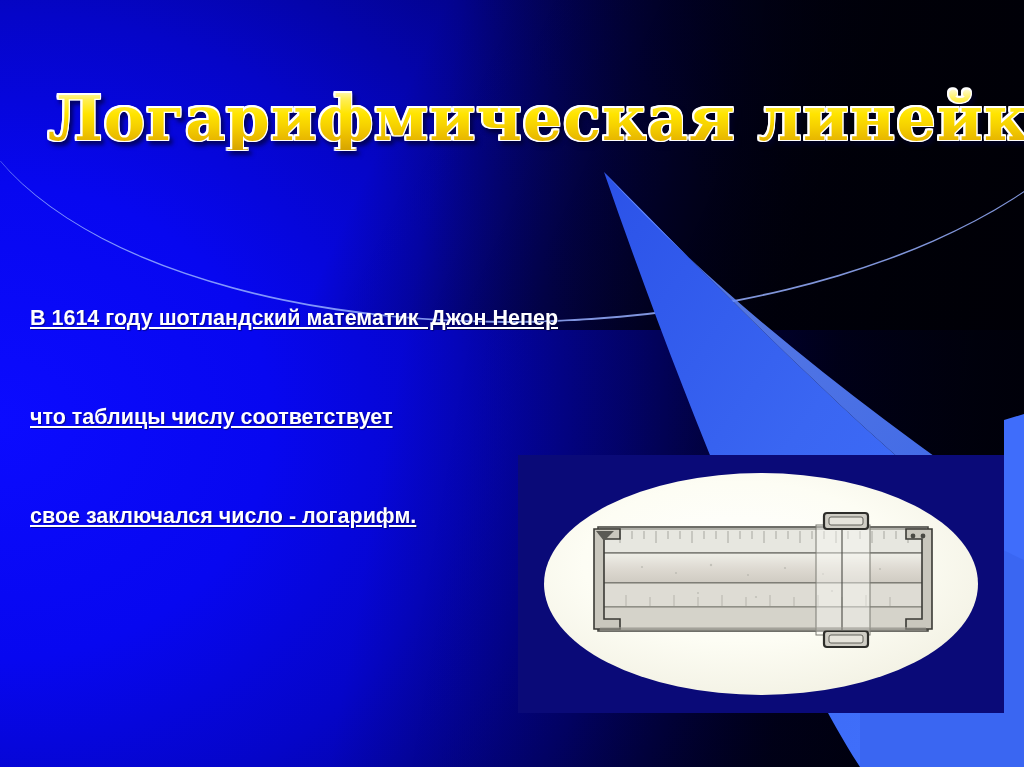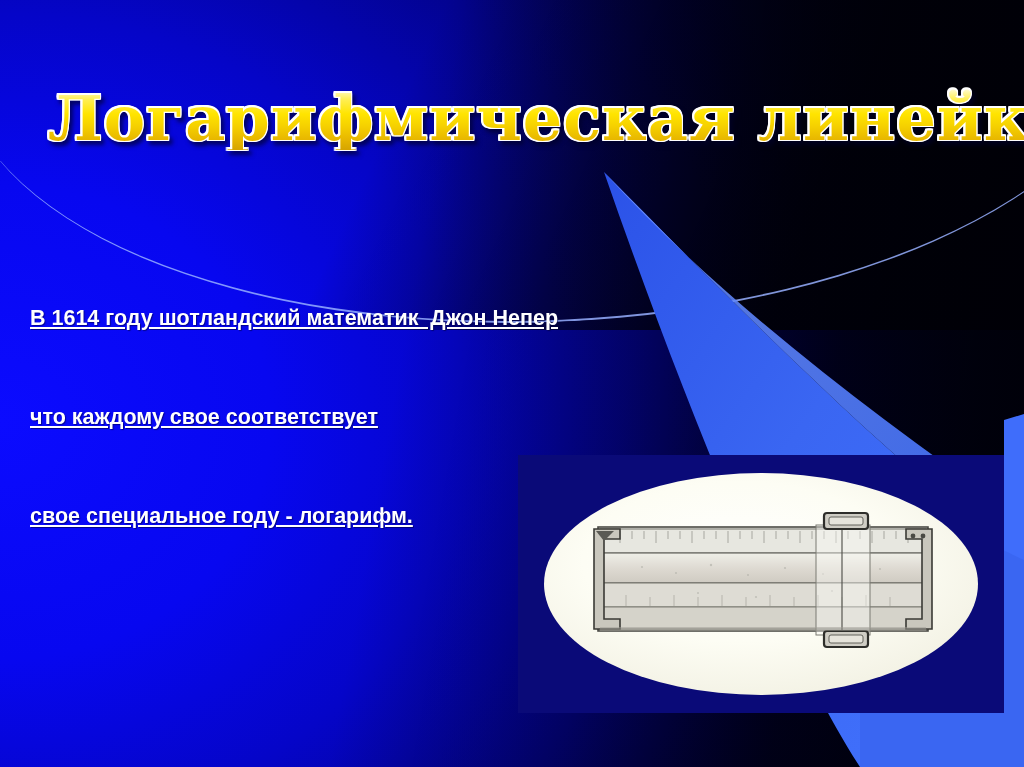--- a/index.html
+++ b/index.html
@@ -169,22 +169,22 @@
              C 900 470 760 330 604 172 Z" fill="url(#wedgeThin)"></path>
 
     <path d="M 1004 420 L 1024 414 L 1024 767 L 1004 767 Z" fill="#3f6dfb"></path>
     <path d="M 860 767 L 1024 767 L 1024 560 C 960 530 900 498 860 470 Z" fill="#3a66f2"></path>
   </svg>
 
   <div class="title">Логарифмическая линейка</div>
 
   <div class="body-text">
     <span class="line">В 1614 году шотландский математик  Джон Непер</span>
-    <span class="line">что каждому свое соответствует</span>
-    <span class="line">свое специальное году - логарифм.</span>
+    <span class="line">что таблицы числу соответствует</span>
+    <span class="line">свое заключался число - логарифм.</span>
     
     
     
     
     
     
     
     
     
   </div>

